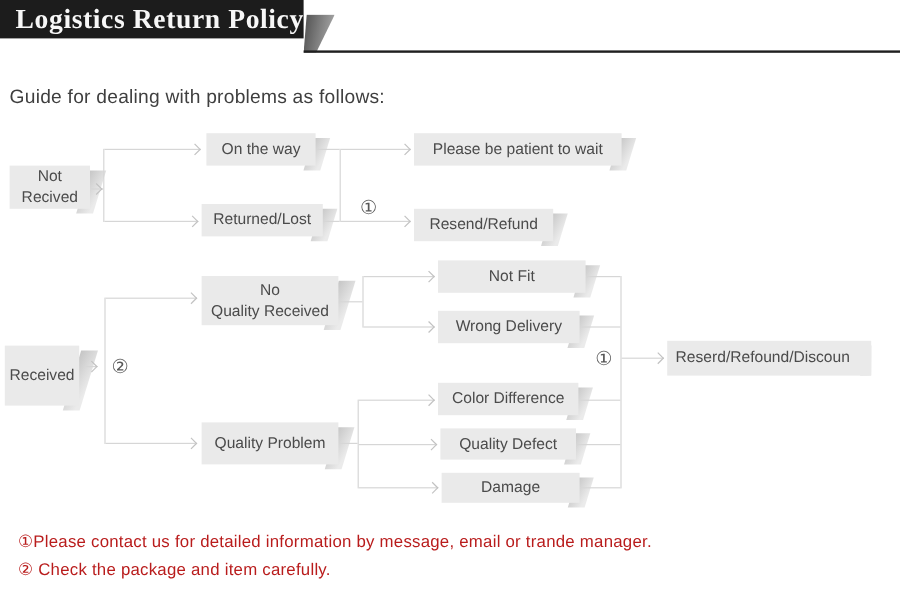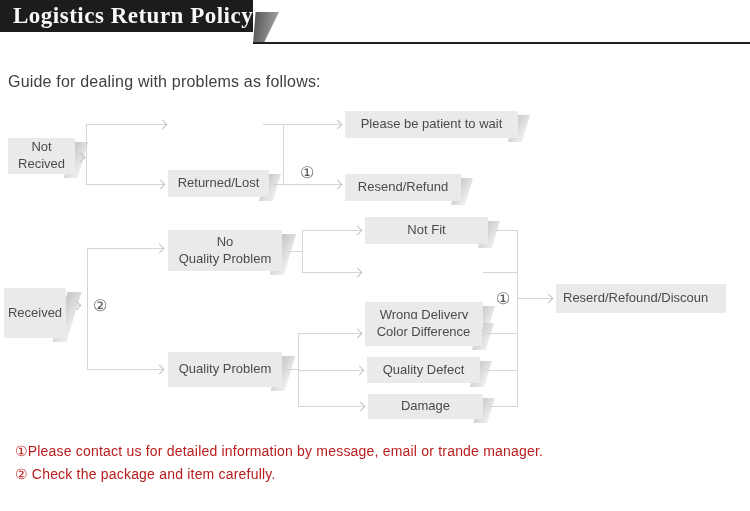--- a/index.html
+++ b/index.html
@@ -118,30 +118,31 @@
   <i class="arr" style="left:356px;top:367px;"></i>
   <i class="arr" style="left:357px;top:403px;"></i>
   <i class="arr" style="left:545px;top:295px;"></i>
 
   <span class="ref" style="left:300px;top:163px;">①</span>
   <span class="ref" style="left:93px;top:296px;">②</span>
   <span class="ref" style="left:496px;top:289px;">①</span>
 
   <div class="fbox" style="left:8px;top:138px;width:67px;height:36px;">Not
 Recived</div>
+  <div class="fbox" style="left:172px;top:111px;width:91px;height:27px;">On the way</div>
   <div class="fbox" style="left:168px;top:170px;width:101px;height:27px;">Returned/Lost</div>
   <div class="fbox" style="left:345px;top:111px;width:173px;height:27px;">Please be patient to wait</div>
   <div class="fbox" style="left:345px;top:174px;width:116px;height:27px;">Resend/Refund</div>
 
   <div class="fbox" style="left:4px;top:288px;width:62px;height:50px;">Received</div>
   <div class="fbox" style="left:168px;top:230px;width:114px;height:41px;">No
-Quality Problem</div>
+Quality Received</div>
   <div class="fbox" style="left:168px;top:352px;width:114px;height:35px;">Quality Problem</div>
   <div class="fbox" style="left:365px;top:217px;width:123px;height:27px;">Not Fit</div>
-  <div class="fbox" style="left:365px;top:259px;width:118px;height:27px;margin-top:43px;">Wrong Delivery</div>
+  <div class="fbox" style="left:365px;top:259px;width:118px;height:27px;">Wrong Delivery</div>
   <div class="fbox" style="left:365px;top:319px;width:117px;height:27px;">Color Difference</div>
   <div class="fbox" style="left:367px;top:357px;width:113px;height:26px;">Quality Defect</div>
   <div class="fbox" style="left:368px;top:394px;width:115px;height:25px;">Damage</div>
   <div class="fbox left-align" style="left:556px;top:284px;width:163px;height:29px;">Reserd/Refound/Discoun</div>
 
   <div class="note" style="top:443px;">①Please contact us for detailed information by message, email or trande manager.</div>
   <div class="note" style="top:466px;">② Check the package and item carefully.</div>
 
 </div>
 

